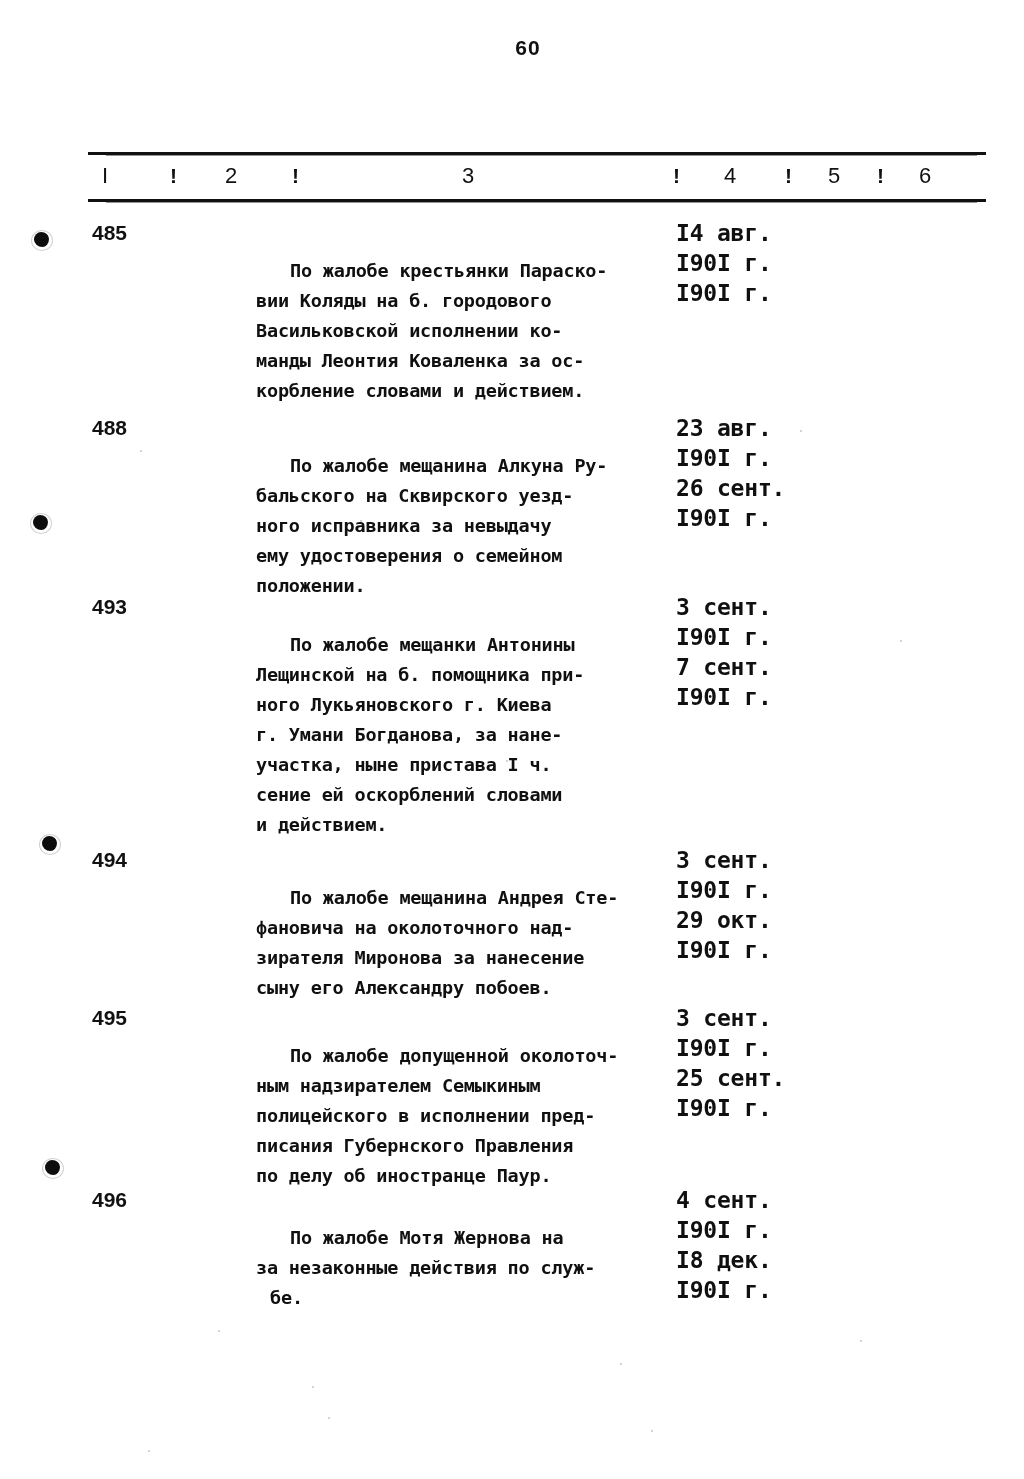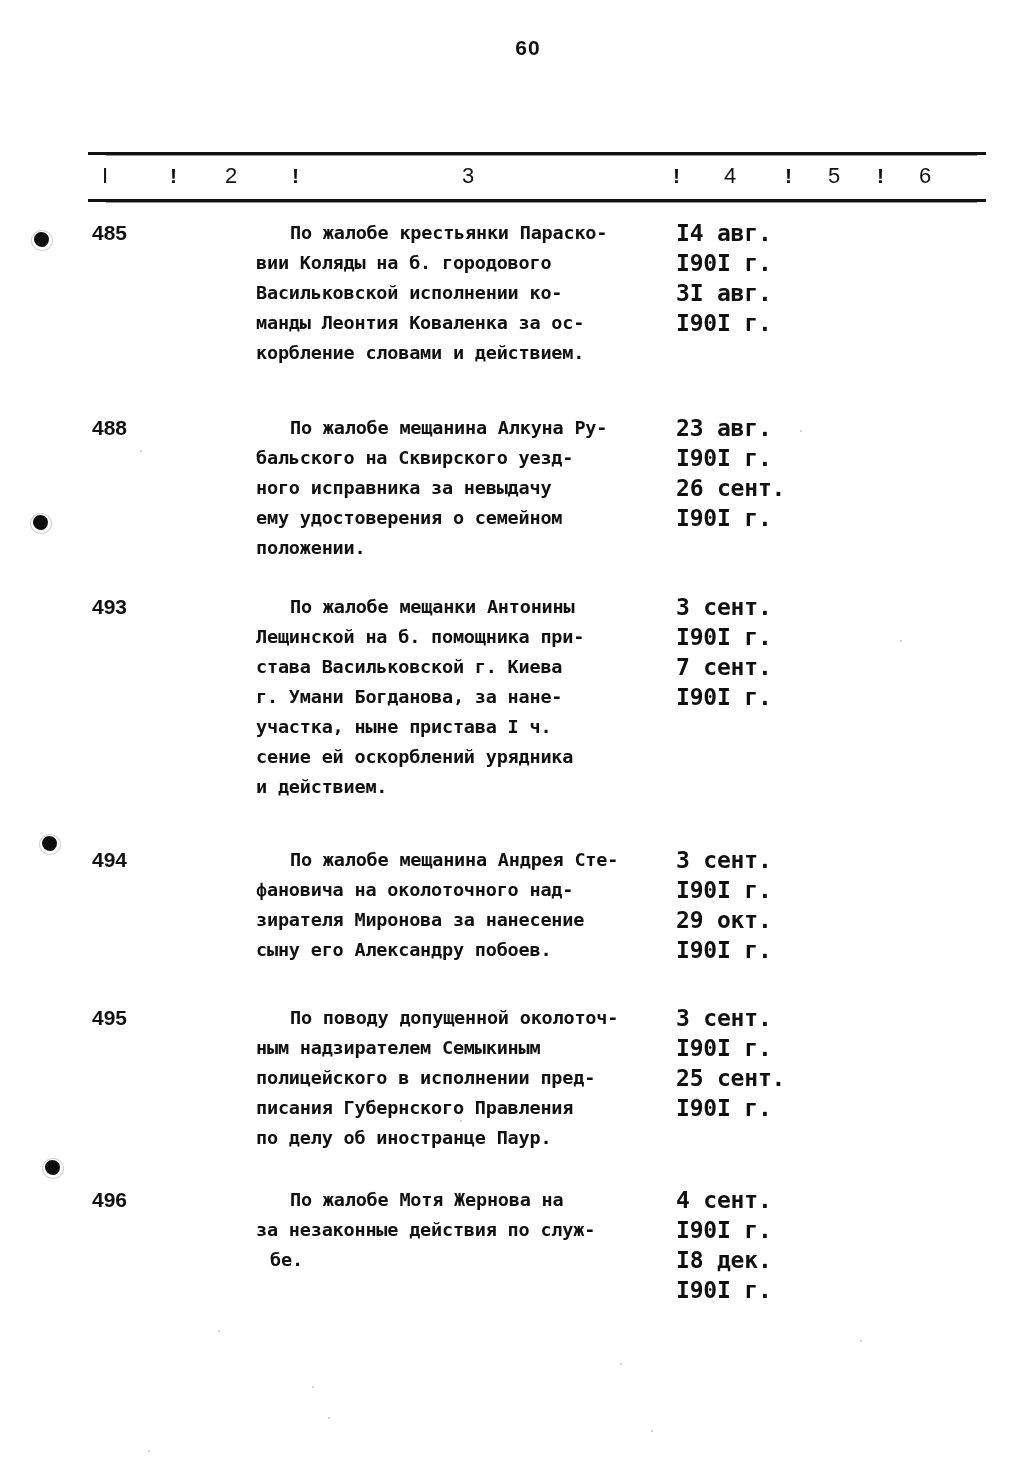--- a/index.html
+++ b/index.html
@@ -128,20 +128,21 @@
     line-height: 30px;
     letter-spacing: -0.2px;
     white-space: pre;
     color: #101010;
     font-weight: 700;
     -webkit-font-smoothing: none;
   }
 
   .tline.indent {
     padding-left: 34px;
+    margin-top: 38px;
   }
   .tline.indent-small {
     padding-left: 14px;
   }
 
   .dline {
     font-family: "DejaVu Sans Mono", "Liberation Mono", monospace;
     font-size: 23px;
     line-height: 30px;
     white-space: pre;
@@ -208,21 +209,20 @@
         <div class="entry-body">
           <div class="tline indent">По жалобе крестьянки Параско-</div>
           <div class="tline">вии Коляды на б. городового</div>
           <div class="tline">Васильковской исполнении ко-</div>
           <div class="tline">манды Леонтия Коваленка за ос-</div>
           <div class="tline">корбление словами и действием.</div>
         </div>
         <div class="entry-dates">
           <div class="dline">I4 авг.</div>
           <div class="dline">I90I г.</div>
-          <div class="dline">3I авг.</div>
           <div class="dline">I90I г.</div>
         </div>
       </div>
       <div class="entry" style="top: 413px;">
         <div class="entry-num">488</div>
         <div class="entry-body">
           <div class="tline indent">По жалобе мещанина Алкуна Ру-</div>
           <div class="tline">бальского на Сквирского уезд-</div>
           <div class="tline">ного исправника за невыдачу</div>
           <div class="tline">ему удостоверения о семейном</div>
@@ -233,24 +233,24 @@
           <div class="dline">I90I г.</div>
           <div class="dline">26 сент.</div>
           <div class="dline">I90I г.</div>
         </div>
       </div>
       <div class="entry" style="top: 592px;">
         <div class="entry-num">493</div>
         <div class="entry-body">
           <div class="tline indent">По жалобе мещанки Антонины</div>
           <div class="tline">Лещинской на б. помощника при-</div>
-          <div class="tline">става Васильковской г. Киева</div>
+          <div class="tline">ного Лукьяновского г. Киева</div>
           <div class="tline">г. Умани Богданова, за нане-</div>
           <div class="tline">участка, ныне пристава I ч.</div>
-          <div class="tline">сение ей оскорблений урядника</div>
+          <div class="tline">сение ей оскорблений словами</div>
           <div class="tline">и действием.</div>
         </div>
         <div class="entry-dates">
           <div class="dline">3 сент.</div>
           <div class="dline">I90I г.</div>
           <div class="dline">7 сент.</div>
           <div class="dline">I90I г.</div>
         </div>
       </div>
       <div class="entry" style="top: 845px;">
@@ -264,21 +264,21 @@
         <div class="entry-dates">
           <div class="dline">3 сент.</div>
           <div class="dline">I90I г.</div>
           <div class="dline">29 окт.</div>
           <div class="dline">I90I г.</div>
         </div>
       </div>
       <div class="entry" style="top: 1003px;">
         <div class="entry-num">495</div>
         <div class="entry-body">
-          <div class="tline indent">По поводу допущенной околоточ-</div>
+          <div class="tline indent">По жалобе допущенной околоточ-</div>
           <div class="tline">ным надзирателем Семыкиным</div>
           <div class="tline">полицейского в исполнении пред-</div>
           <div class="tline">писания Губернского Правления</div>
           <div class="tline">по делу об иностранце Паур.</div>
         </div>
         <div class="entry-dates">
           <div class="dline">3 сент.</div>
           <div class="dline">I90I г.</div>
           <div class="dline">25 сент.</div>
           <div class="dline">I90I г.</div>

